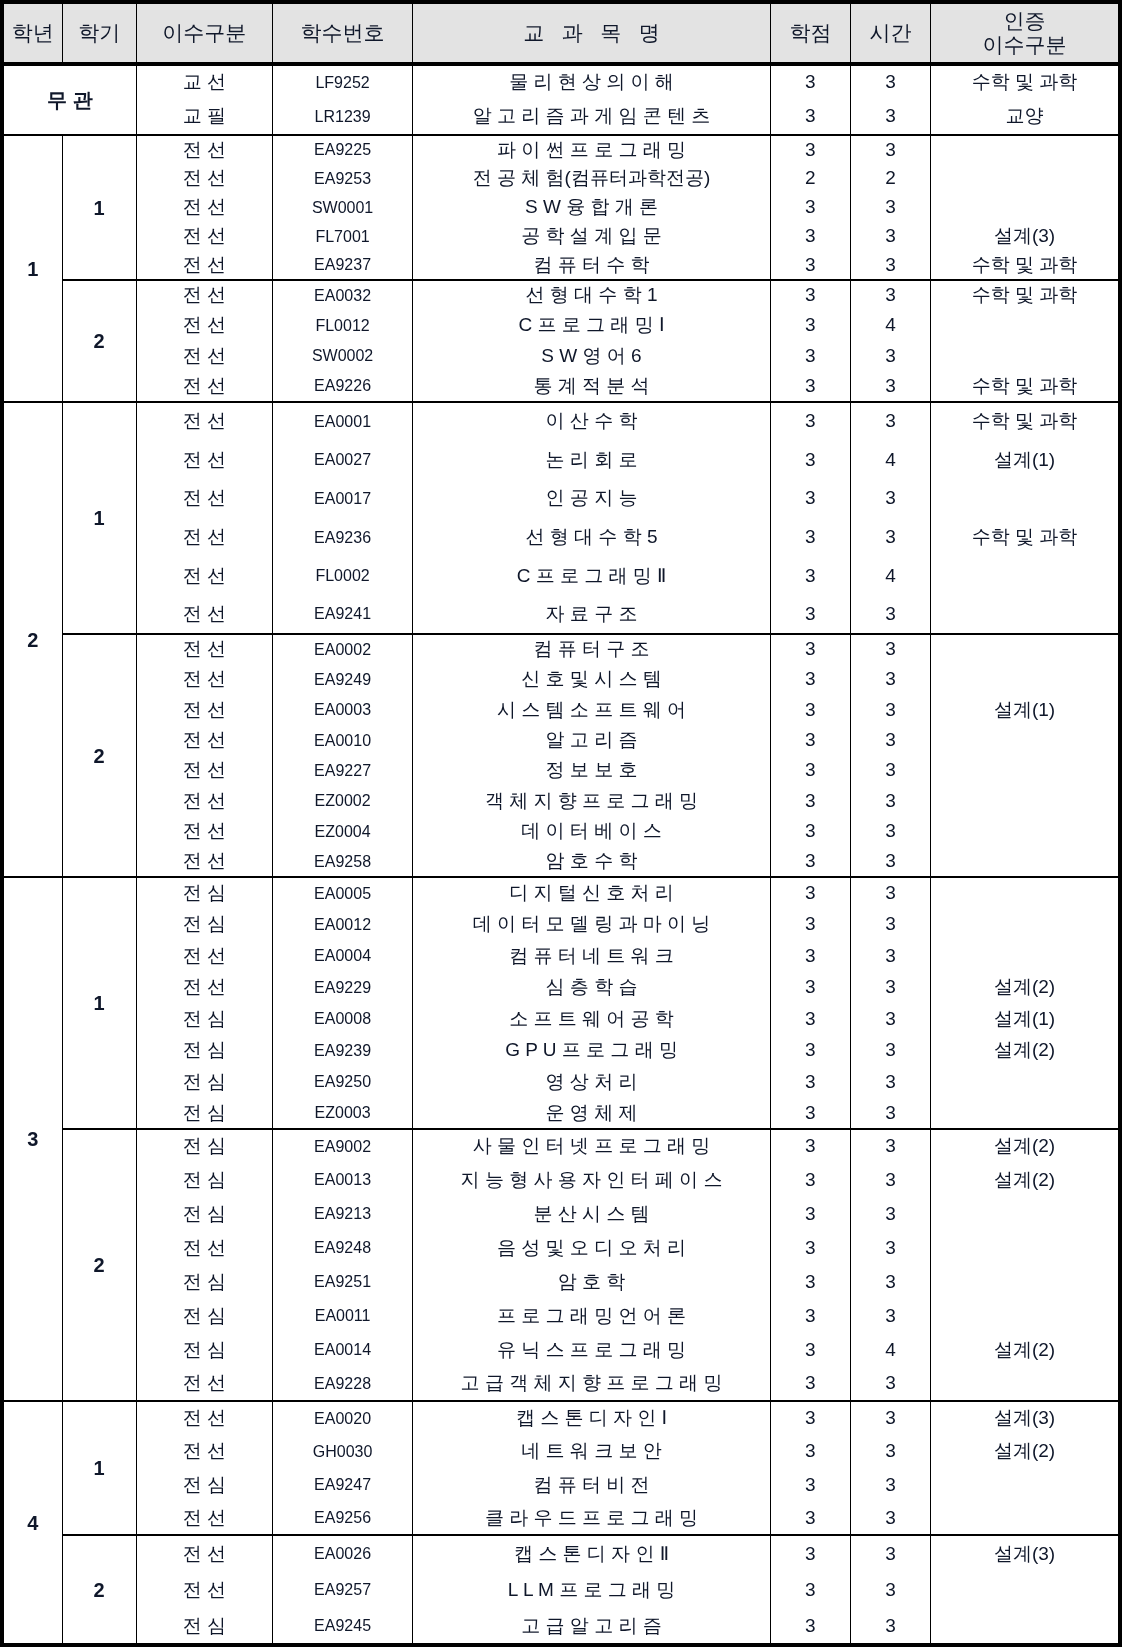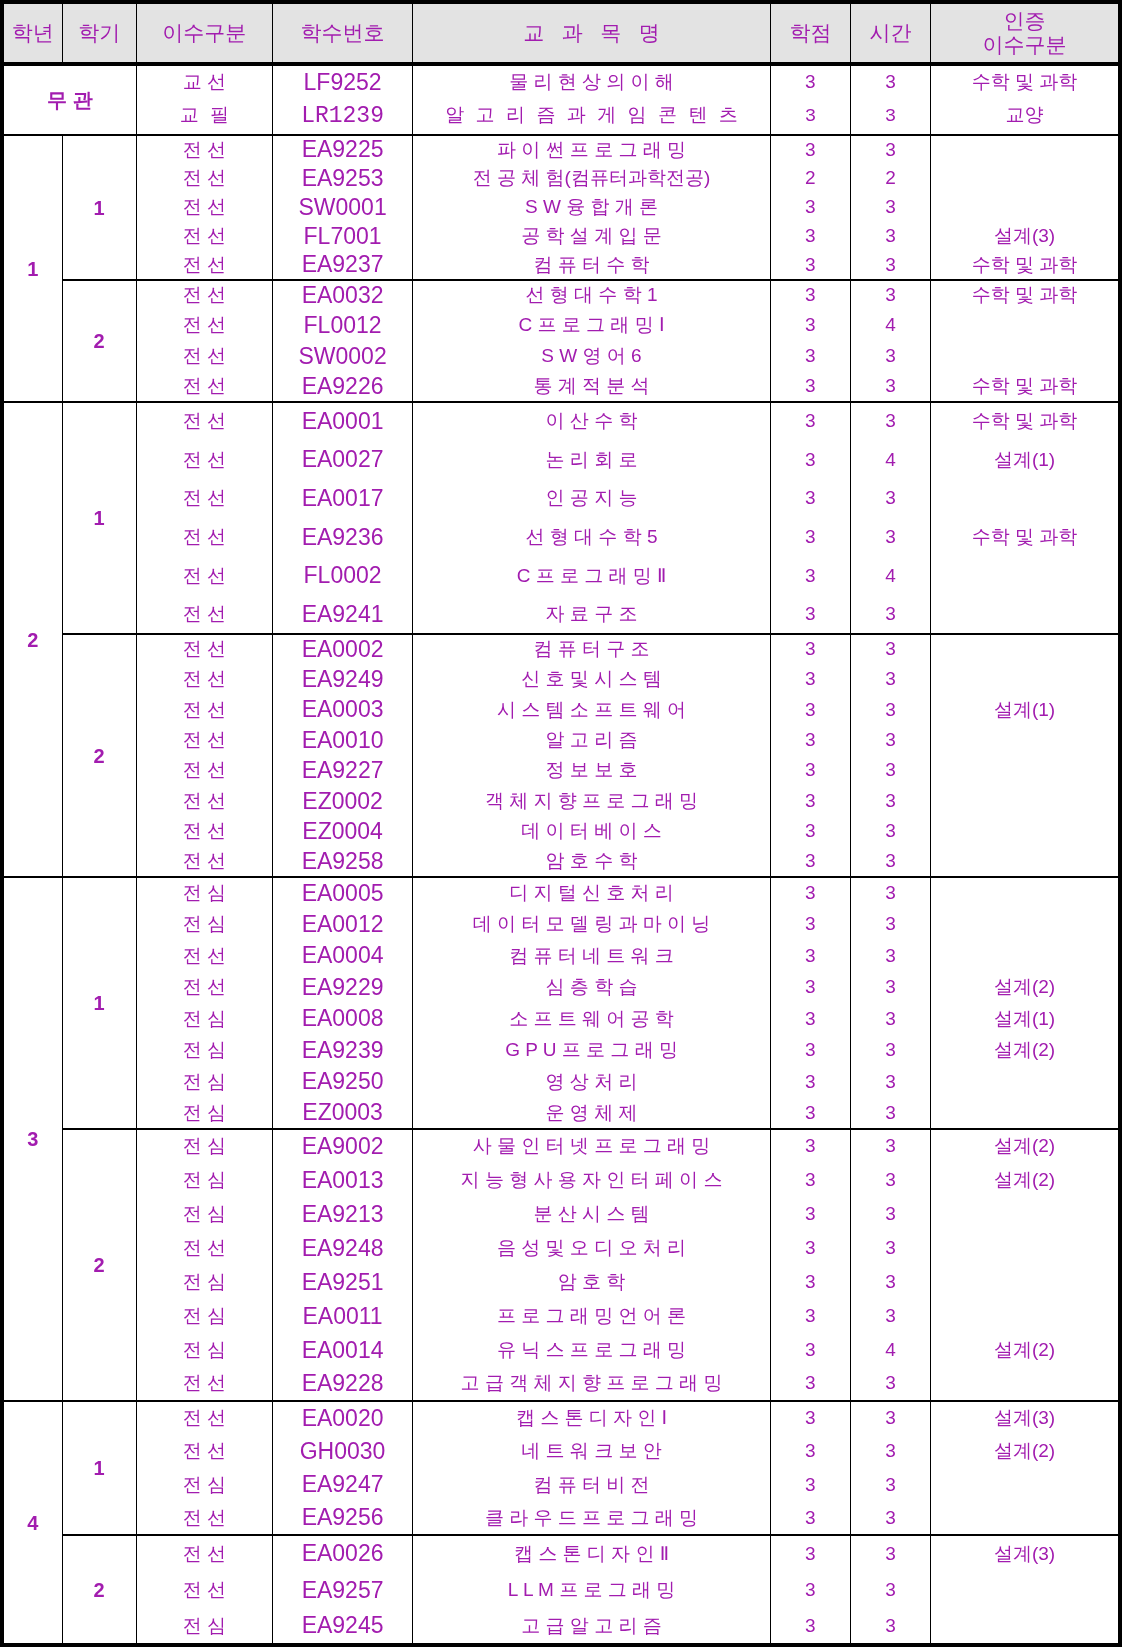--- a/index.html
+++ b/index.html
@@ -1,27 +1,27 @@
 <!DOCTYPE html>
 <html><head>
 <meta charset="utf-8">
 <style>
   html,body{margin:0;padding:0;background:#fff;}
   .page{width:1122px;height:1647px;background:#fff;overflow:hidden;}
   table{border-collapse:collapse;table-layout:fixed;width:1122px;border:4px solid #000;
-        font-family:"Liberation Sans",sans-serif;color:#a21caf;}
+        font-family:"Liberation Sans",sans-serif;color:#0f172a;}
   th,td{border-left:1px solid #000;border-right:1px solid #000;border-top:none;border-bottom:none;
         padding:0;text-align:center;vertical-align:middle;white-space:pre;overflow:hidden;}
   thead th{background:#e3e3e3;border-bottom:4px solid #000;font-weight:normal;
            font-size:21px;height:58px;line-height:1.15;}
   td{font-size:19px;line-height:1.1;}
   tr.year-start > td{border-top:2px solid #000;}
   tr.sem-start  > td{border-top:2px solid #000;}
   td.year-cell, td.semester-cell{font-size:20px;font-weight:bold;}
-  td.col-code{font-size:23px;}
+  td.col-code{font-size:16px;}
   td.col-credits, td.col-hours{font-size:19px;}
   td.col-cert{font-size:19px;}
 </style>
 </head>
 <body>
 
 <div class="page">
   <table>
     <colgroup>
       <col style="width:60px">
@@ -48,21 +48,21 @@
     <tbody>
         <tr style="height: 35.5px;">
           <td class="year-cell" rowspan="2" colspan="2">무 관</td>
           <td class="col-type">교 선</td>
           <td class="col-code">LF9252</td>
           <td class="col-title">물 리 현 상 의 이 해</td>
           <td class="col-credits">3</td>
           <td class="col-hours">3</td>
           <td class="col-cert">수학 및 과학</td>
         </tr>
-        <tr style="height: 35.5px; font-family: Liberation Mono, monospace;">
+        <tr style="height: 35.5px;">
           <td class="col-type">교 필</td>
           <td class="col-code">LR1239</td>
           <td class="col-title">알 고 리 즘 과 게 임 콘 텐 츠</td>
           <td class="col-credits">3</td>
           <td class="col-hours">3</td>
           <td class="col-cert">교양</td>
         </tr>
         <tr class="year-start" style="height: 29px;">
           <td class="year-cell" rowspan="9">1</td>
           <td class="semester-cell" rowspan="5">1</td>

